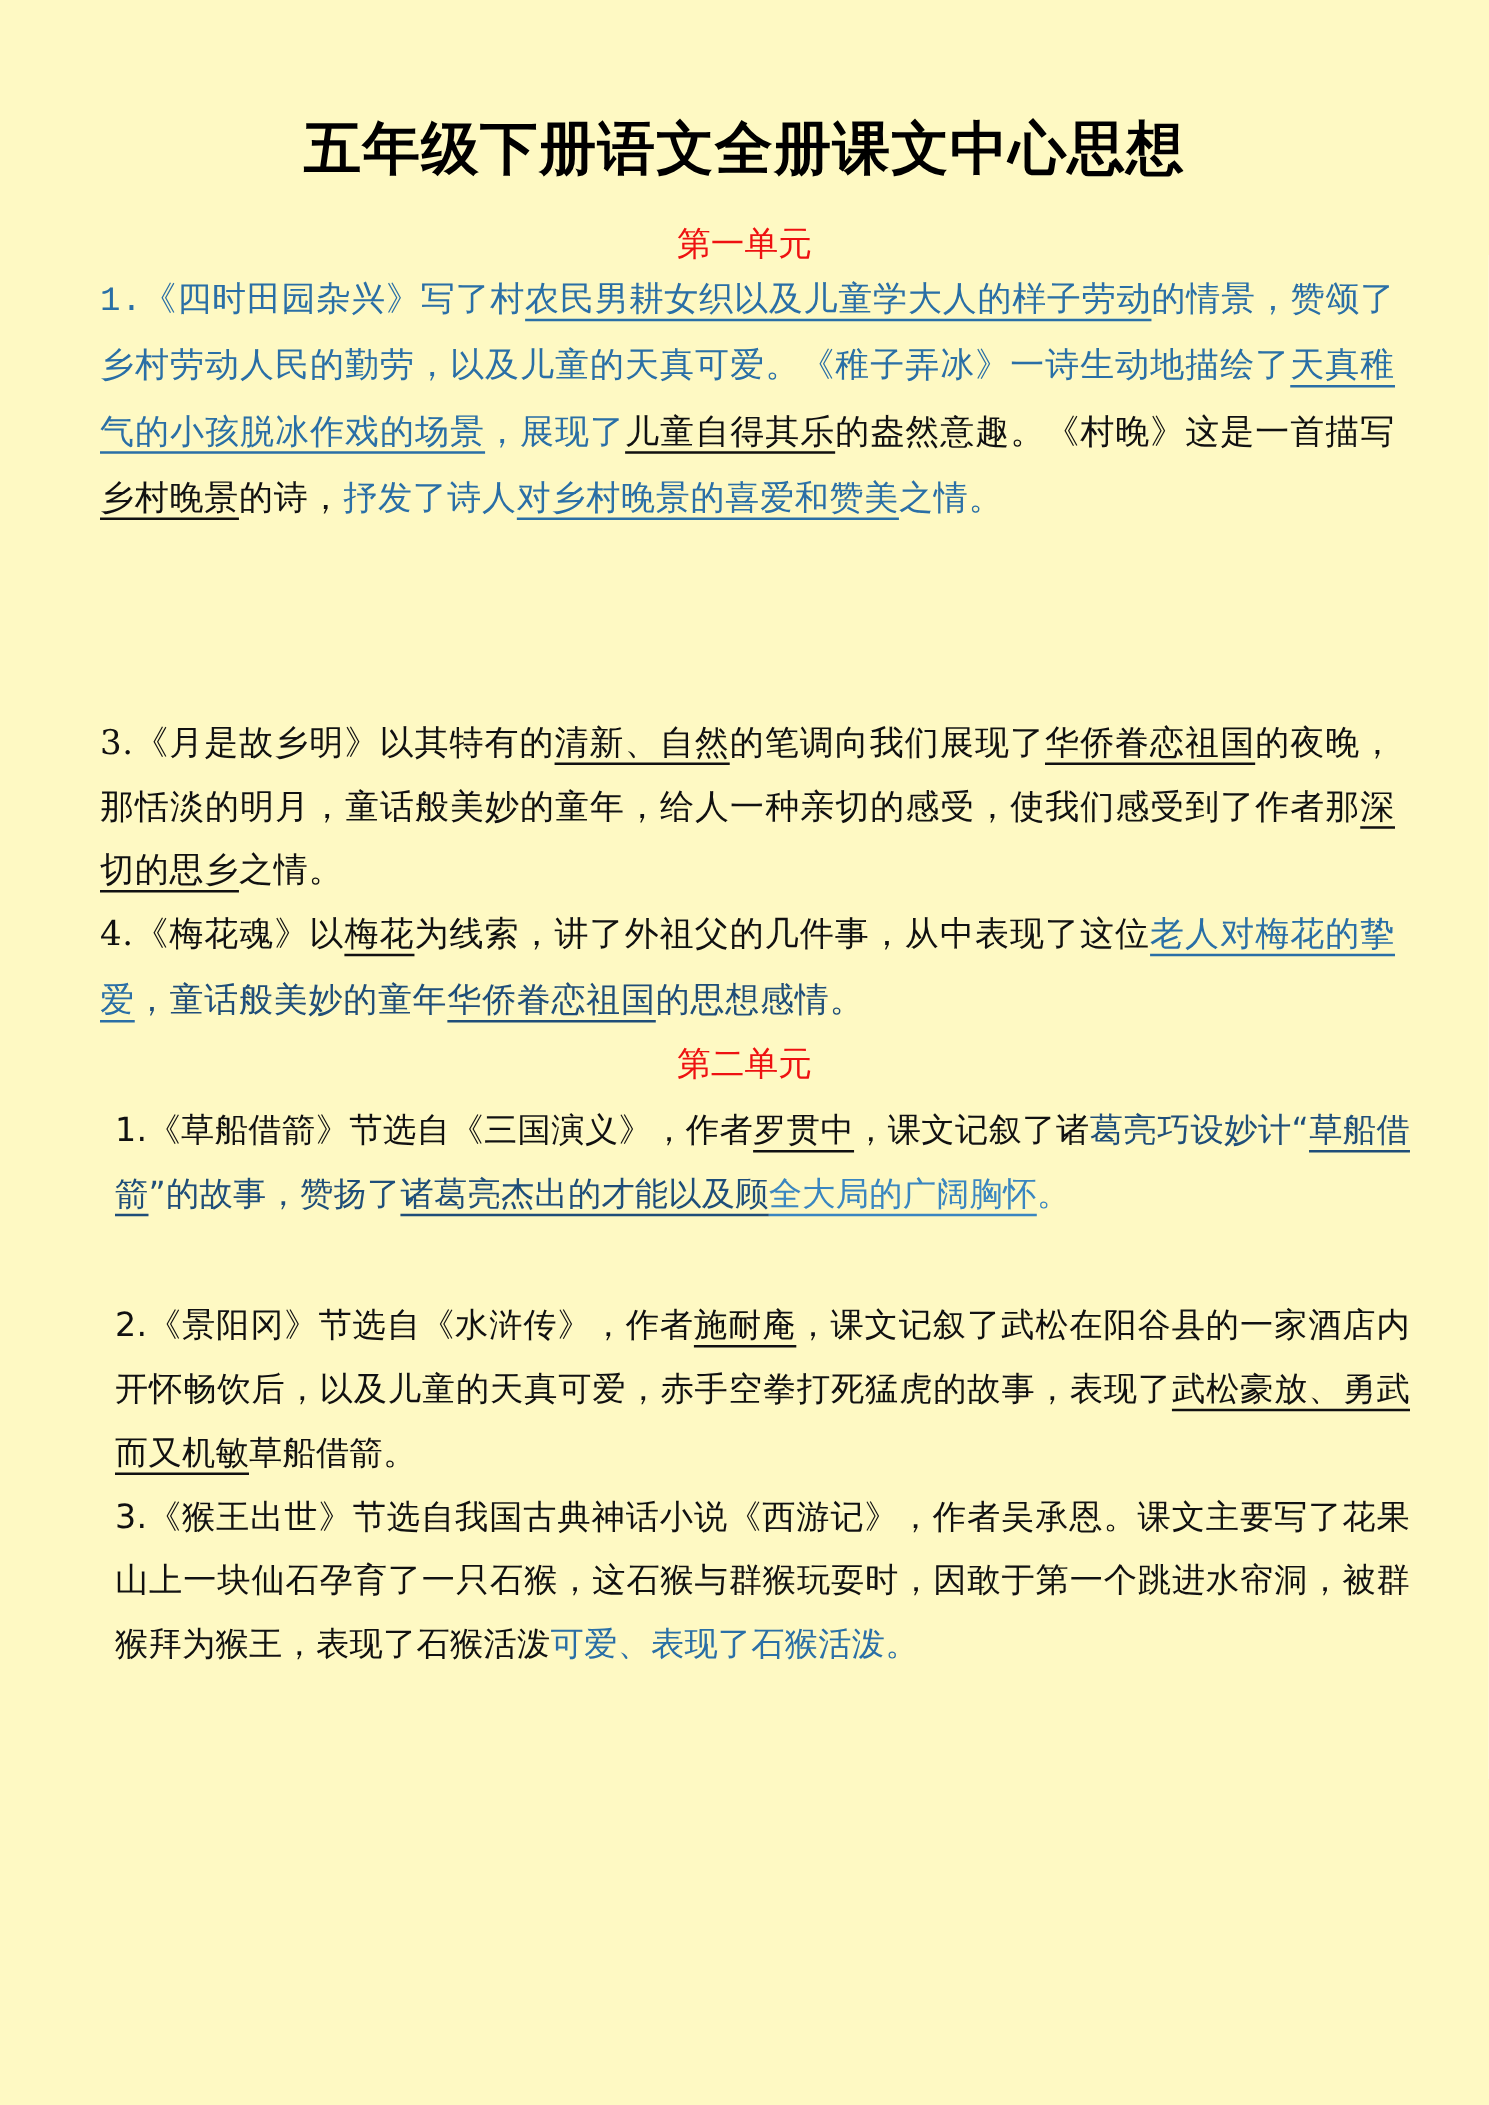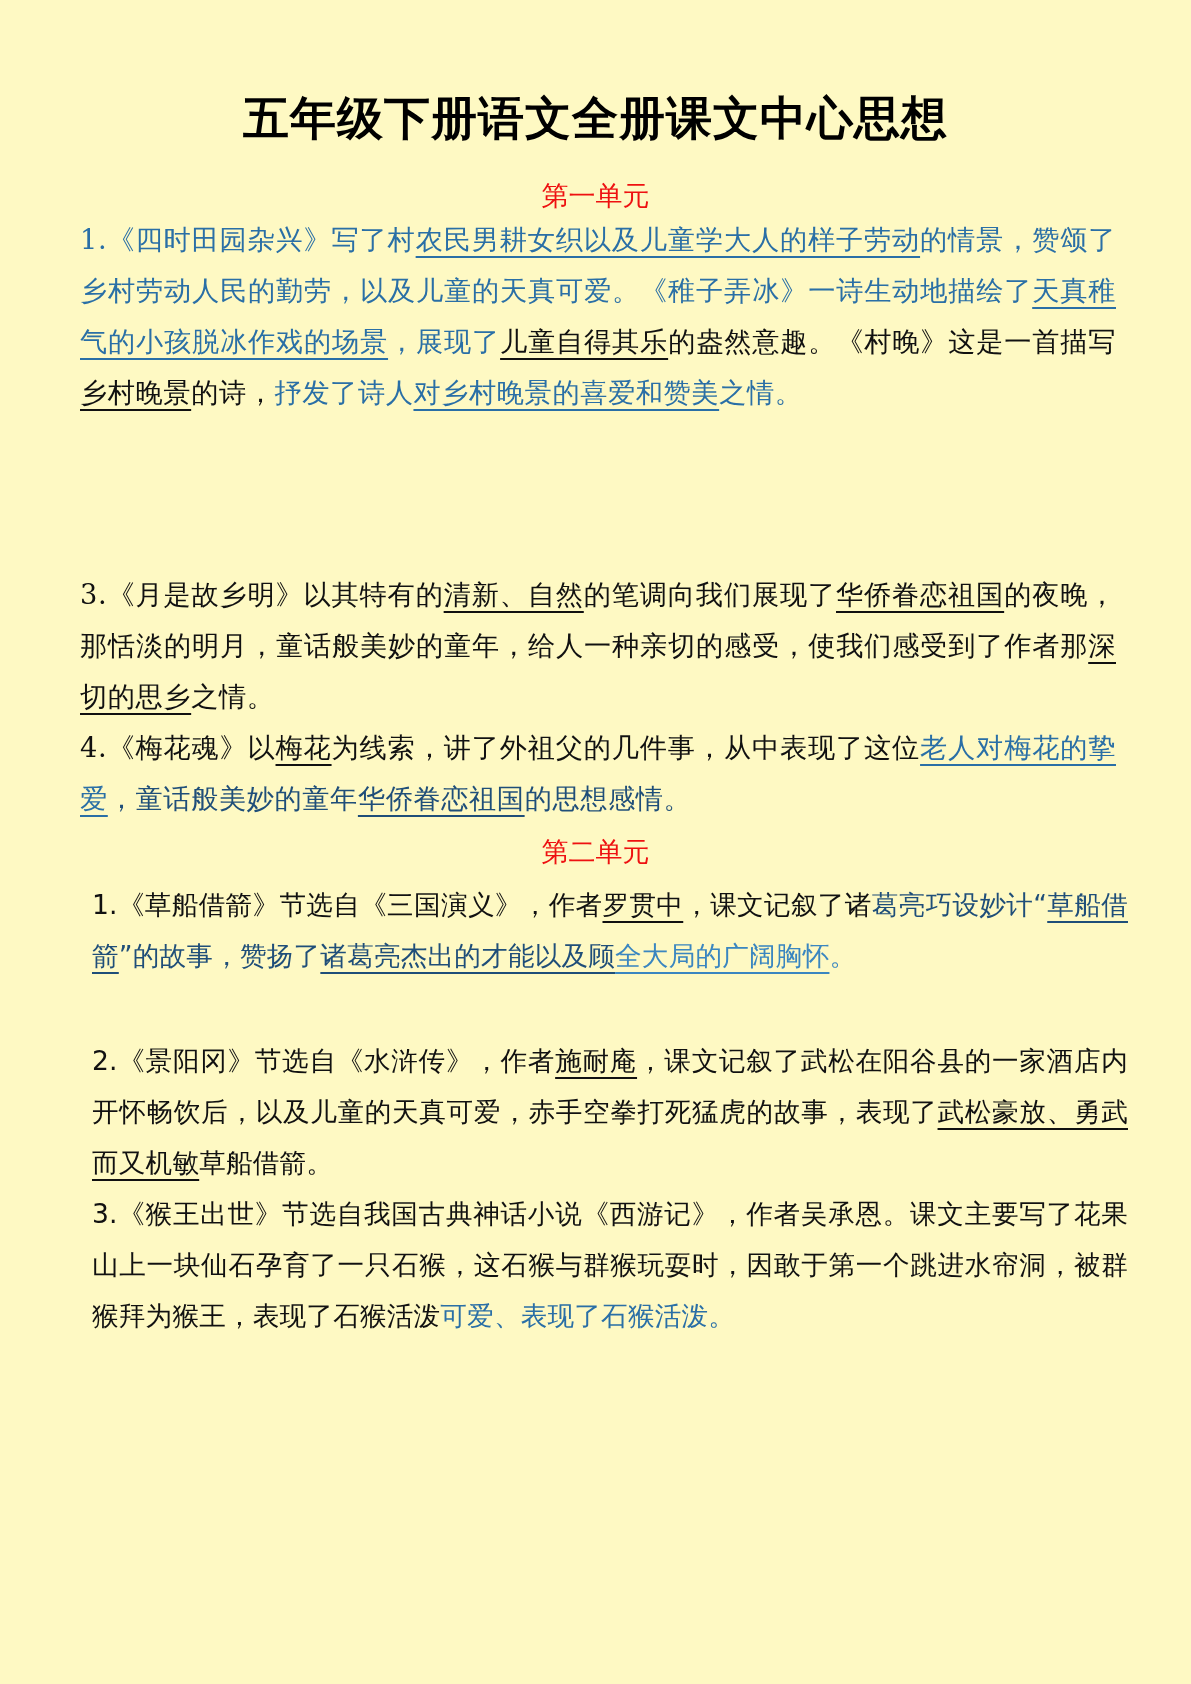--- a/index.html
+++ b/index.html
@@ -14,21 +14,21 @@
     position: absolute; left: 0; width: 1191px; text-align: center;
     font-family: "DejaVu Sans", sans-serif; font-size: 27px; color: #ee1111; line-height: 36px;
   }
   .para {
     position: absolute; left: 80px; width: 1036px;
     font-family: "DejaVu Serif", serif; font-size: 27.2px; line-height: 51px;
     color: #000; text-align: justify; letter-spacing: 0.6px;
   }
   .para.u2 { font-family: "DejaVu Sans", sans-serif; font-size: 26.6px; letter-spacing: 0.2px; margin-left: 12px; }
   .seg { }
-  .seg.blue { color: #2a6fa6; }
+  .seg.blue { color: #2a6fa6; font-family: Liberation Mono, monospace; }
   .seg.navy { color: #1f4e79; }
   .seg.lightblue { color: #3a86c0; }
   .seg.black { color: #111; }
   .seg.ul { text-decoration: underline; text-underline-offset: 7px; text-decoration-thickness: 2px; }
 </style>
 </head>
 <body>
 
 <div class="page">
   <div class="title">五年级下册语文全册课文中心思想</div>

